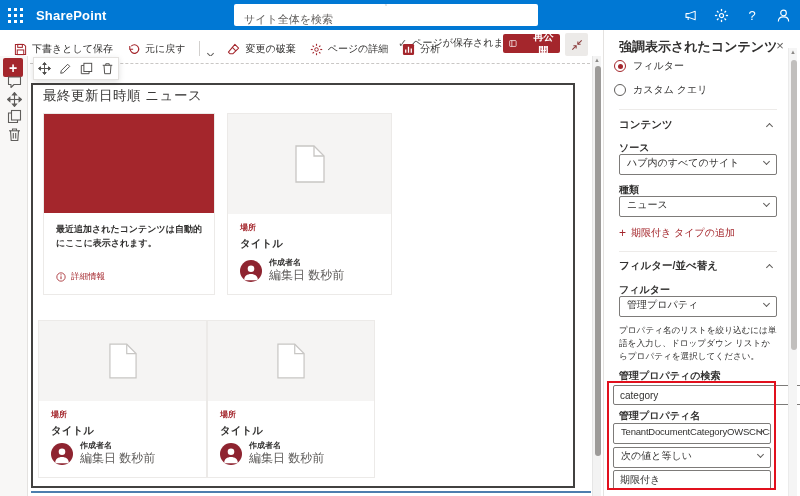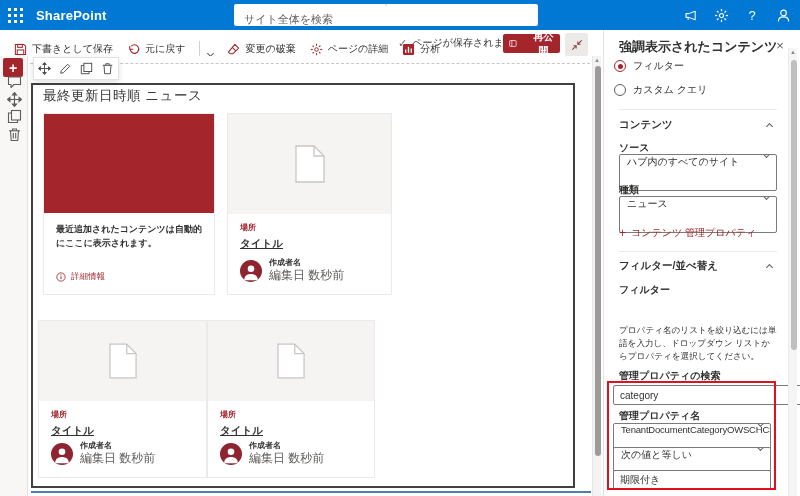--- a/index.html
+++ b/index.html
@@ -52,21 +52,21 @@
   .wp-toolbar svg{cursor:pointer;}
   .wp-title{position:absolute;left:15px;top:31px;font-size:13.5px;color:#3b3a39;letter-spacing:.5px;}
   .card{position:absolute;background:#fff;border:1px solid #eceae8;overflow:hidden;cursor:pointer;}
   .card-img-red{height:99px;background:#a4262c;}
   .card-img-gray{height:100px;background:#f5f4f3;display:flex;align-items:center;justify-content:center;}
   .card-img-gray2{height:80px;background:#f5f4f3;display:flex;align-items:center;justify-content:center;}
   .ph-msg{padding:10px 12px 0 12px;font-size:9px;font-weight:bold;line-height:1.55;color:#323130;}
   .ph-link{position:absolute;left:12px;bottom:11px;display:flex;align-items:center;gap:5px;
            color:#a4262c;font-size:8.5px;cursor:pointer;}
   .c-loc{padding:8px 12px 0 12px;font-size:8px;font-weight:bold;color:#a4262c;}
-  .c-title{padding:4px 12px 0 12px;font-size:10.5px;font-weight:bold;color:#323130;text-decoration:underline;}
+  .c-title{padding:4px 12px 0 12px;font-size:10.5px;font-weight:bold;color:#323130;}
   .c-author{display:flex;align-items:center;gap:7px;padding:0 12px;position:absolute;left:0;bottom:10px;}
   .avatar{width:22px;height:22px;border-radius:50%;background:#8e2430;display:flex;align-items:center;
           justify-content:center;overflow:hidden;flex:none;}
   .a-name{font-size:8px;font-weight:bold;color:#323130;line-height:1.3;}
   .a-edit{font-size:12px;color:#605e5c;line-height:1.3;}
   .bottom-line{position:absolute;left:3px;top:435px;width:560px;height:2px;background:#4d7eae;}
 
   
   .c-scroll{position:absolute;left:564px;top:0;width:9px;height:440px;background:#f3f3f3;border-left:1px solid #e6e6e6;}
   .c-scroll .arr{position:absolute;left:1px;top:1px;font-size:6px;color:#8a8886;}
@@ -79,22 +79,22 @@
            display:flex;align-items:center;justify-content:center;cursor:pointer;}
   .radio-row{position:absolute;left:10px;display:flex;align-items:center;gap:7px;cursor:pointer;}
   .radio{width:12px;height:12px;border-radius:50%;border:1px solid #605e5c;flex:none;position:relative;background:#fff;}
   .radio.sel{border-color:#a4262c;}
   .radio.sel:after{content:"";position:absolute;left:2.5px;top:2.5px;width:5px;height:5px;border-radius:50%;background:#a4262c;}
   .radio-lb{font-size:10px;color:#323130;}
   .p-div{position:absolute;left:15px;width:158px;border-top:1px solid #edebe9;}
   .p-sec{position:absolute;left:15px;font-size:10.5px;font-weight:bold;color:#323130;cursor:pointer;}
   .p-chv{position:absolute;left:163px;cursor:pointer;}
   .p-lb{position:absolute;left:15px;font-size:10px;font-weight:bold;color:#323130;}
-  .p-dd{position:absolute;left:15px;width:158px;height:37px;border:1px solid #7d7b79;border-radius:2px;background:#fff;
-        display:flex;align-items:flex-start;padding:0 18px 4px 7px;font-size:10px;color:#323130;cursor:pointer;white-space:nowrap;overflow:hidden;}
+  .p-dd{position:absolute;left:15px;width:158px;height:21px;border:1px solid #7d7b79;border-radius:2px;background:#fff;
+        display:flex;align-items:center;padding:0 18px 4px 7px;font-size:10px;color:#323130;cursor:pointer;white-space:nowrap;overflow:hidden;}
   .p-dd .chv{position:absolute;right:7px;}
   .p-dd.small{font-size:9.5px;letter-spacing:-.2px;}
   .p-in{position:absolute;height:20px;border:1px solid #7d7b79;border-radius:2px;background:#fff;font-size:10px;
         color:#323130;padding:0 6px;font-family:inherit;outline:none;}
   .p-help{position:absolute;left:15px;width:159px;font-size:8.6px;line-height:1.5;color:#323130;}
   .p-add{position:absolute;left:15px;display:flex;align-items:center;gap:5px;color:#a4262c;font-size:10px;cursor:pointer;}
   .p-add .pl{font-size:12px;}
   .hl-box{position:absolute;left:3px;top:351px;width:169px;height:109px;border:2px solid #e1101d;pointer-events:none;}
   .p-scroll{position:absolute;left:184px;top:18px;width:9px;height:448px;background:#f5f5f5;border-left:1px solid #ebebeb;}
   .p-scroll .arr{position:absolute;left:1px;top:1px;font-size:6px;color:#8a8886;}
@@ -424,29 +424,33 @@
     </div>
 
     <div class="p-lb" style="top:153px">種類</div>
     <div class="p-dd" style="top:166px">
       <span>ニュース</span>
       <span class="chv"></span>
     </div>
 
     <div class="p-add" style="top:196px">
       <span class="pl">+</span>
-      <span>コンテンツ 管理プロパティ</span>
+      <span>期限付き タイプの追加</span>
     </div>
 
     <div class="p-div" style="top:221px"></div>
 
     <div class="p-sec" style="top:229px">フィルター/並べ替え</div>
     <span class="chv chv-up p-chv" style="top:232px"></span>
 
     <div class="p-lb" style="top:253px">フィルター</div>
+    <div class="p-dd" style="top:266px">
+      <span>管理プロパティ</span>
+      <span class="chv"></span>
+    </div>
 
     <div class="p-help" style="top:294px">プロパティ名のリストを絞り込むには単語を入力し、ドロップダウン リストからプロパティを選択してください。</div>
 
     <div class="p-lb" style="top:339px">管理プロパティの検索</div>
     <input class="p-in" style="left: 9px; top: 355px; width: 190px;" value="category">
 
     <div class="p-lb" style="top:379px">管理プロパティ名</div>
     <div class="p-dd small" style="left:9px;top:393px;">
       <span>TenantDocumentCategoryOWSCHCS</span>
       <span class="chv"></span>

